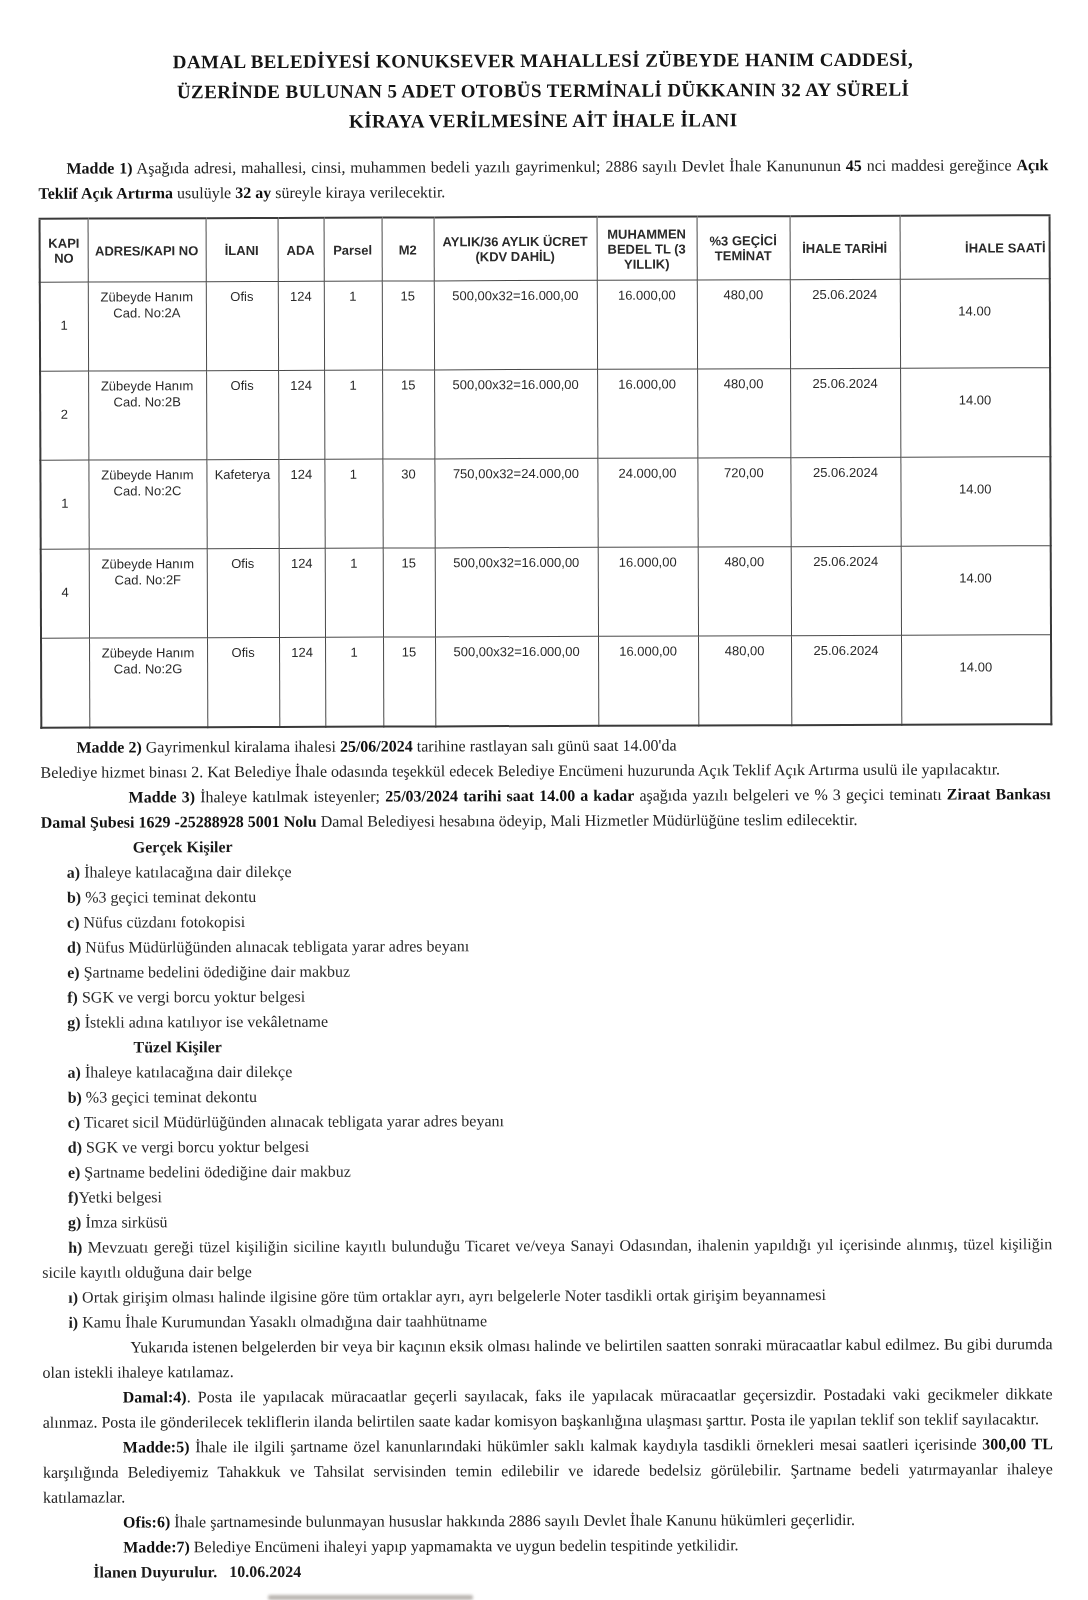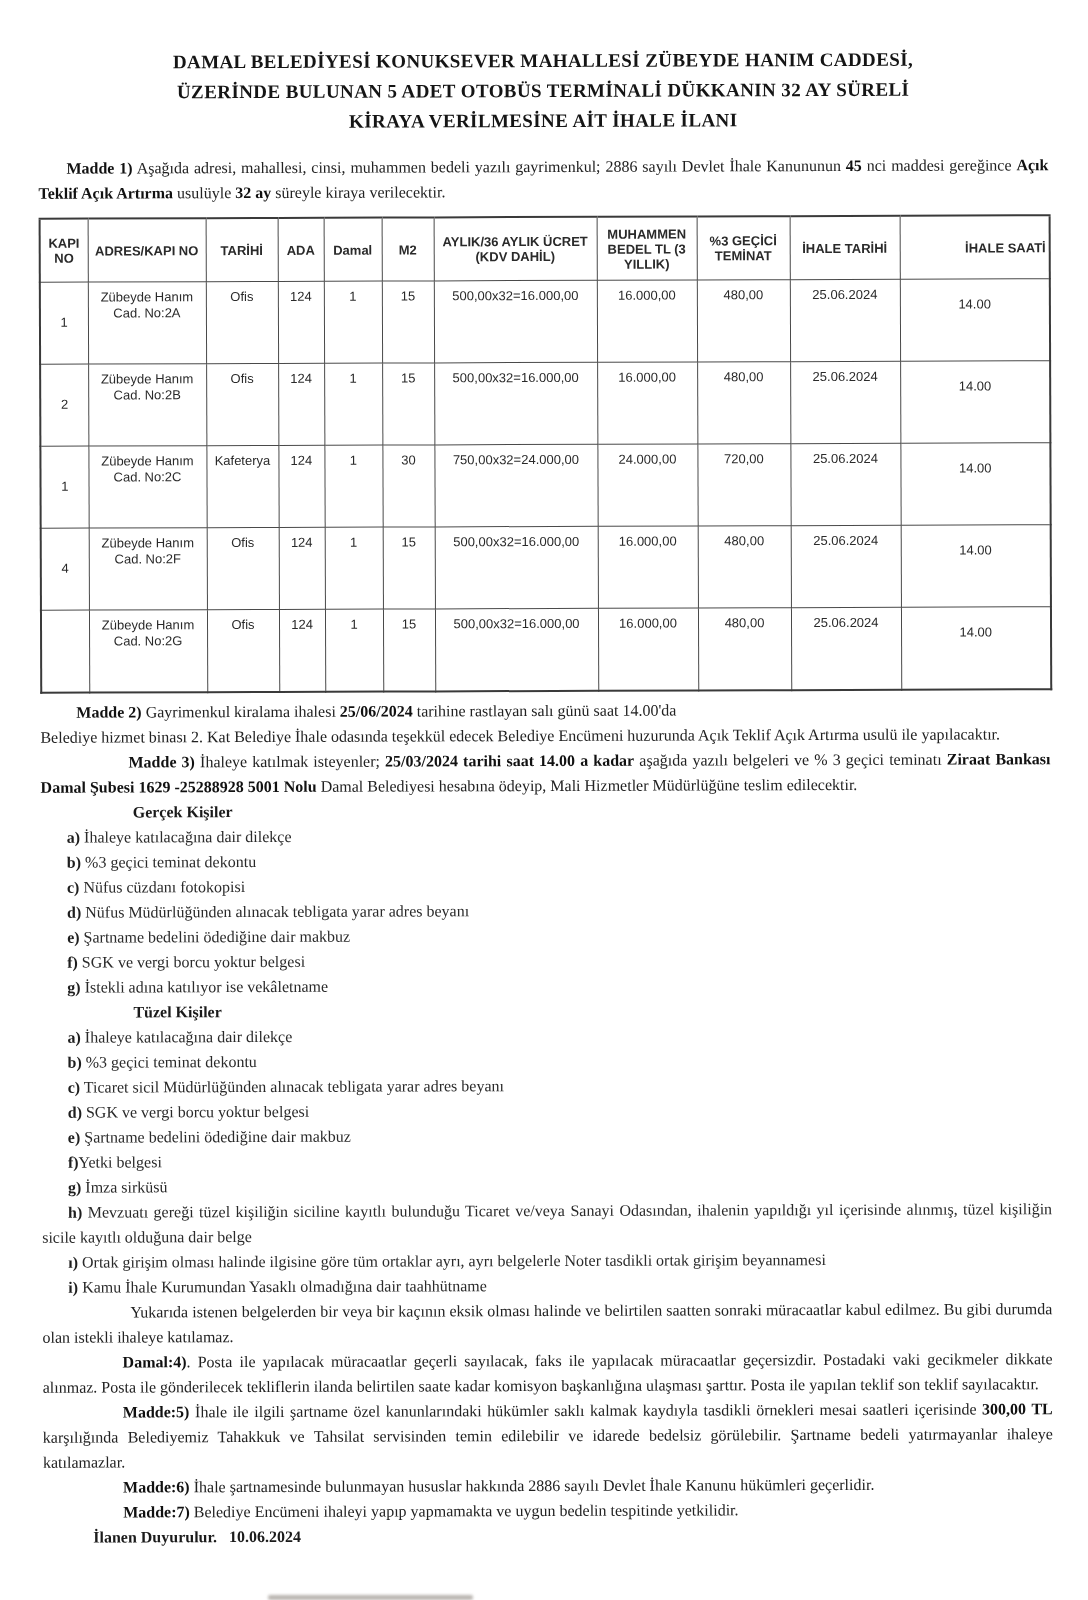--- a/index.html
+++ b/index.html
@@ -63,21 +63,21 @@
   }
   table.tender thead th.left{ text-align:right; padding-left:10px; }
   table.tender tbody td{
     height:62px;
     vertical-align:top;
     padding-top:7px;
     line-height:15.5px;
     text-align:center;
   }
   table.tender tbody td:first-child{ vertical-align:middle; padding-top:0; }
-  table.tender tbody td:last-child{ padding-top:17px; }
+  table.tender tbody td:last-child{ padding-top:24px; }
   table.tender{ border:2px solid #3a3a3a; }
   
   .list-header{
     font-weight:bold;
     font-size:16px;
     line-height:25px;
     margin-left:92px;
     color:#1a1a1a;
   }
   .doc-item{
@@ -134,23 +134,23 @@
       <col style="width:163px">
         <col style="width:100px">
         <col style="width:93px">
       <col style="width:110px">
         <col style="width:150px">
     </colgroup>
     <thead>
         <tr>
           <th>KAPI NO</th>
           <th>ADRES/KAPI NO</th>
-          <th>TARİHİ</th>
+          <th>İLANI</th>
           <th>ADA</th>
-          <th>Damal</th>
+          <th>Parsel</th>
           <th>M2</th>
           <th>AYLIK/36 AYLIK ÜCRET (KDV DAHİL)</th>
           <th>MUHAMMEN BEDEL TL (3 YILLIK)</th>
           <th>%3 GEÇİCİ TEMİNAT</th>
           <th>İHALE TARİHİ</th>
           <th class="left">İHALE SAATİ</th>
         </tr>
       </thead>
     <tbody>
         <tr>
@@ -248,20 +248,20 @@
       <div class="doc-item"><b>g)</b><span> İmza sirküsü</span></div>
       <div class="doc-item"><b>h)</b><span> Mevzuatı gereği tüzel kişiliğin siciline kayıtlı bulunduğu Ticaret ve/veya Sanayi Odasından, ihalenin yapıldığı yıl içerisinde alınmış, tüzel kişiliğin sicile kayıtlı olduğuna dair belge</span></div>
       <div class="doc-item"><b>ı)</b><span> Ortak girişim olması halinde ilgisine göre tüm ortaklar ayrı, ayrı belgelerle Noter tasdikli ortak girişim beyannamesi</span></div>
       <div class="doc-item"><b>i)</b><span> Kamu İhale Kurumundan Yasaklı olmadığına dair taahhütname</span></div>
     </div>
 
   <p class="para indent-lg" style="text-indent:88px;">Yukarıda istenen belgelerden bir veya bir kaçının eksik olması halinde ve belirtilen saatten sonraki müracaatlar kabul edilmez. Bu gibi durumda olan istekli ihaleye katılamaz.</p>
 
   <p class="para indent-md"><b>Damal:4)</b><span>. Posta ile yapılacak müracaatlar geçerli sayılacak, faks ile yapılacak müracaatlar geçersizdir. Postadaki vaki gecikmeler dikkate alınmaz. Posta ile gönderilecek tekliflerin ilanda belirtilen saate kadar komisyon başkanlığına ulaşması şarttır. Posta ile yapılan teklif son teklif sayılacaktır.</span></p>
   <p class="para indent-md"><b>Madde:5)</b><span> İhale ile ilgili şartname özel kanunlarındaki hükümler saklı kalmak kaydıyla tasdikli örnekleri mesai saatleri içerisinde </span><b>300,00 TL</b><span> karşılığında Belediyemiz Tahakkuk ve Tahsilat servisinden  temin edilebilir ve idarede bedelsiz görülebilir. Şartname bedeli yatırmayanlar ihaleye katılamazlar.</span></p>
-  <p class="para indent-md"><b>Madde:6)</b><span> İhale şartnamesinde bulunmayan hususlar hakkında 2886 sayılı Devlet İhale Kanunu hükümleri geçerlidir.</span></p>
+  <p class="para indent-md"><b>Ofis:6)</b><span> İhale şartnamesinde bulunmayan hususlar hakkında 2886 sayılı Devlet İhale Kanunu hükümleri geçerlidir.</span></p>
   <p class="para indent-md"><b>Madde:7)</b><span> Belediye Encümeni ihaleyi yapıp yapmamakta ve uygun bedelin tespitinde yetkilidir.</span></p>
 
   <div class="footer-line">İlanen Duyurulur.   10.06.2024</div>
 
 </div>
 
 <div class="bottom-smudge"></div>
 
 </body></html>

